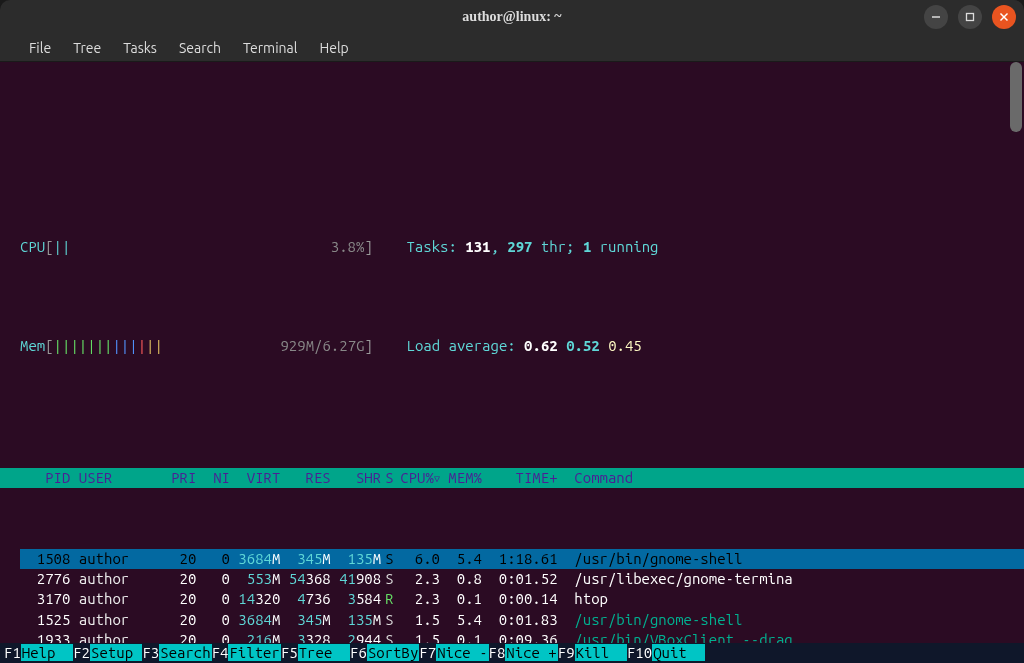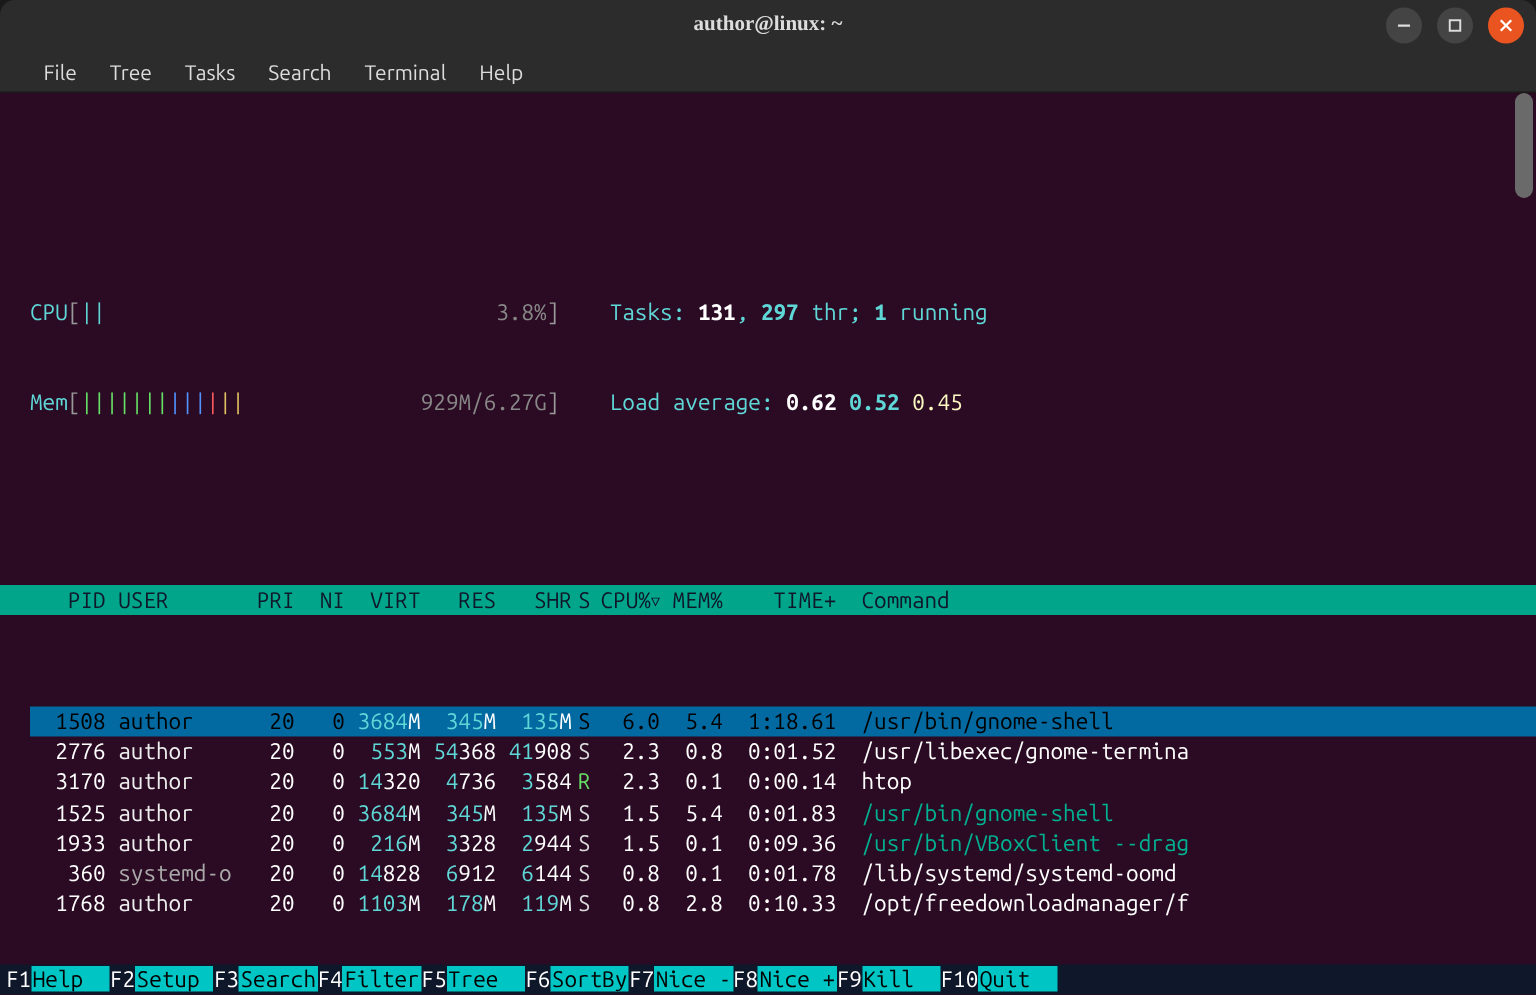--- a/index.html
+++ b/index.html
@@ -54,35 +54,35 @@
   }
   .scrollbar {
     position:absolute; right:2px; top:0; width:12px; height:100%;
     background:transparent;
   }
   .scrollbar-thumb {
     position:absolute; right:0; top:0; width:12px; height:70px;
     background:#6a6a6a; border-radius:6px;
   }
   .meters { padding:0 20px 10px 20px; }
-  .mrow { color:#5fd7d7;}
+  .mrow { color:#5fd7d7;margin-top:39px;}
   .bar-open, .bar-close { color:#999;}
   .bar-cyan{ color:#5fd7d7;}
   .bar-green{ color:#66e066;}
   .bar-blue { color:#5294ff;}
   .bar-red { color:#ff5c5c;}
   .bar-yellow { color:#e0c060;}
   .bar-val { color:#888;}
   .info-label { color:#5fd7d7;}
   .info-white { color:#fff; font-weight:bold;}
   .info-cyan { color:#5fd7d7; font-weight:bold;}
   .info-dim { color:#fef9c3;}
   .header-row {
     background:#00a58a;
-    color:#0f172a;
+    color:#4c1d95;
     padding:0 14px 0 20px;
     display:block;
   }
   .rows { padding-left:20px;}
   .row { color:#ddd;}
   .row.hl { background:#0369a1; color:#000;}
   .row.hl .c-user,.row.hl .c-pid,.row.hl .c-pri,.row.hl .c-ni,
   .row.hl .c-virt,.row.hl .c-res,.row.hl .c-shr,.row.hl .c-s,
   .row.hl .c-cpu,.row.hl .c-mem,.row.hl .c-time,.row.hl .c-cmd { color:#000;}
   .c-pid { color:#ffffff;}

